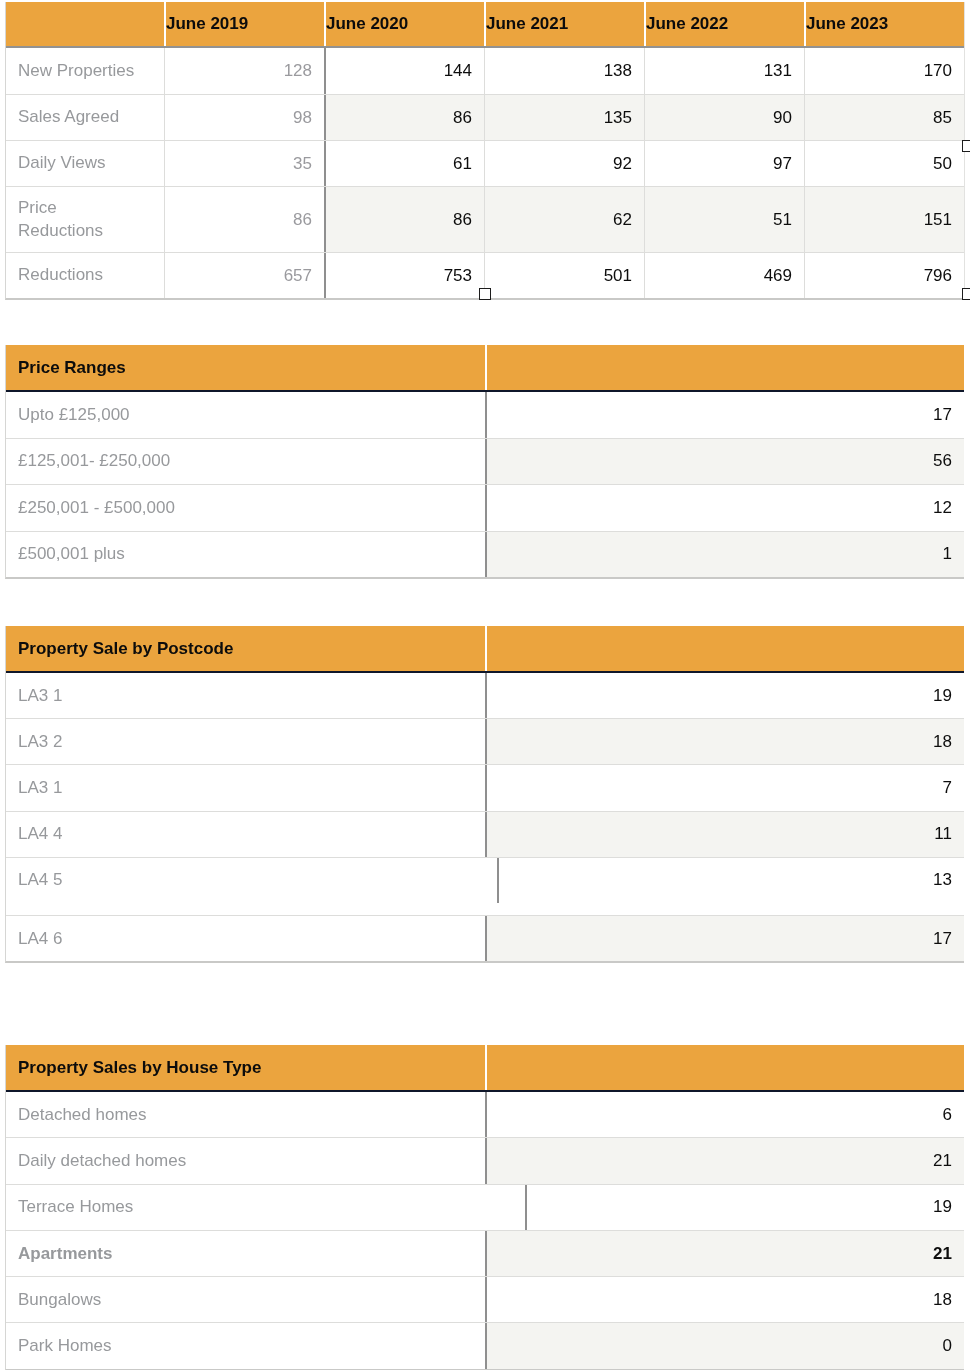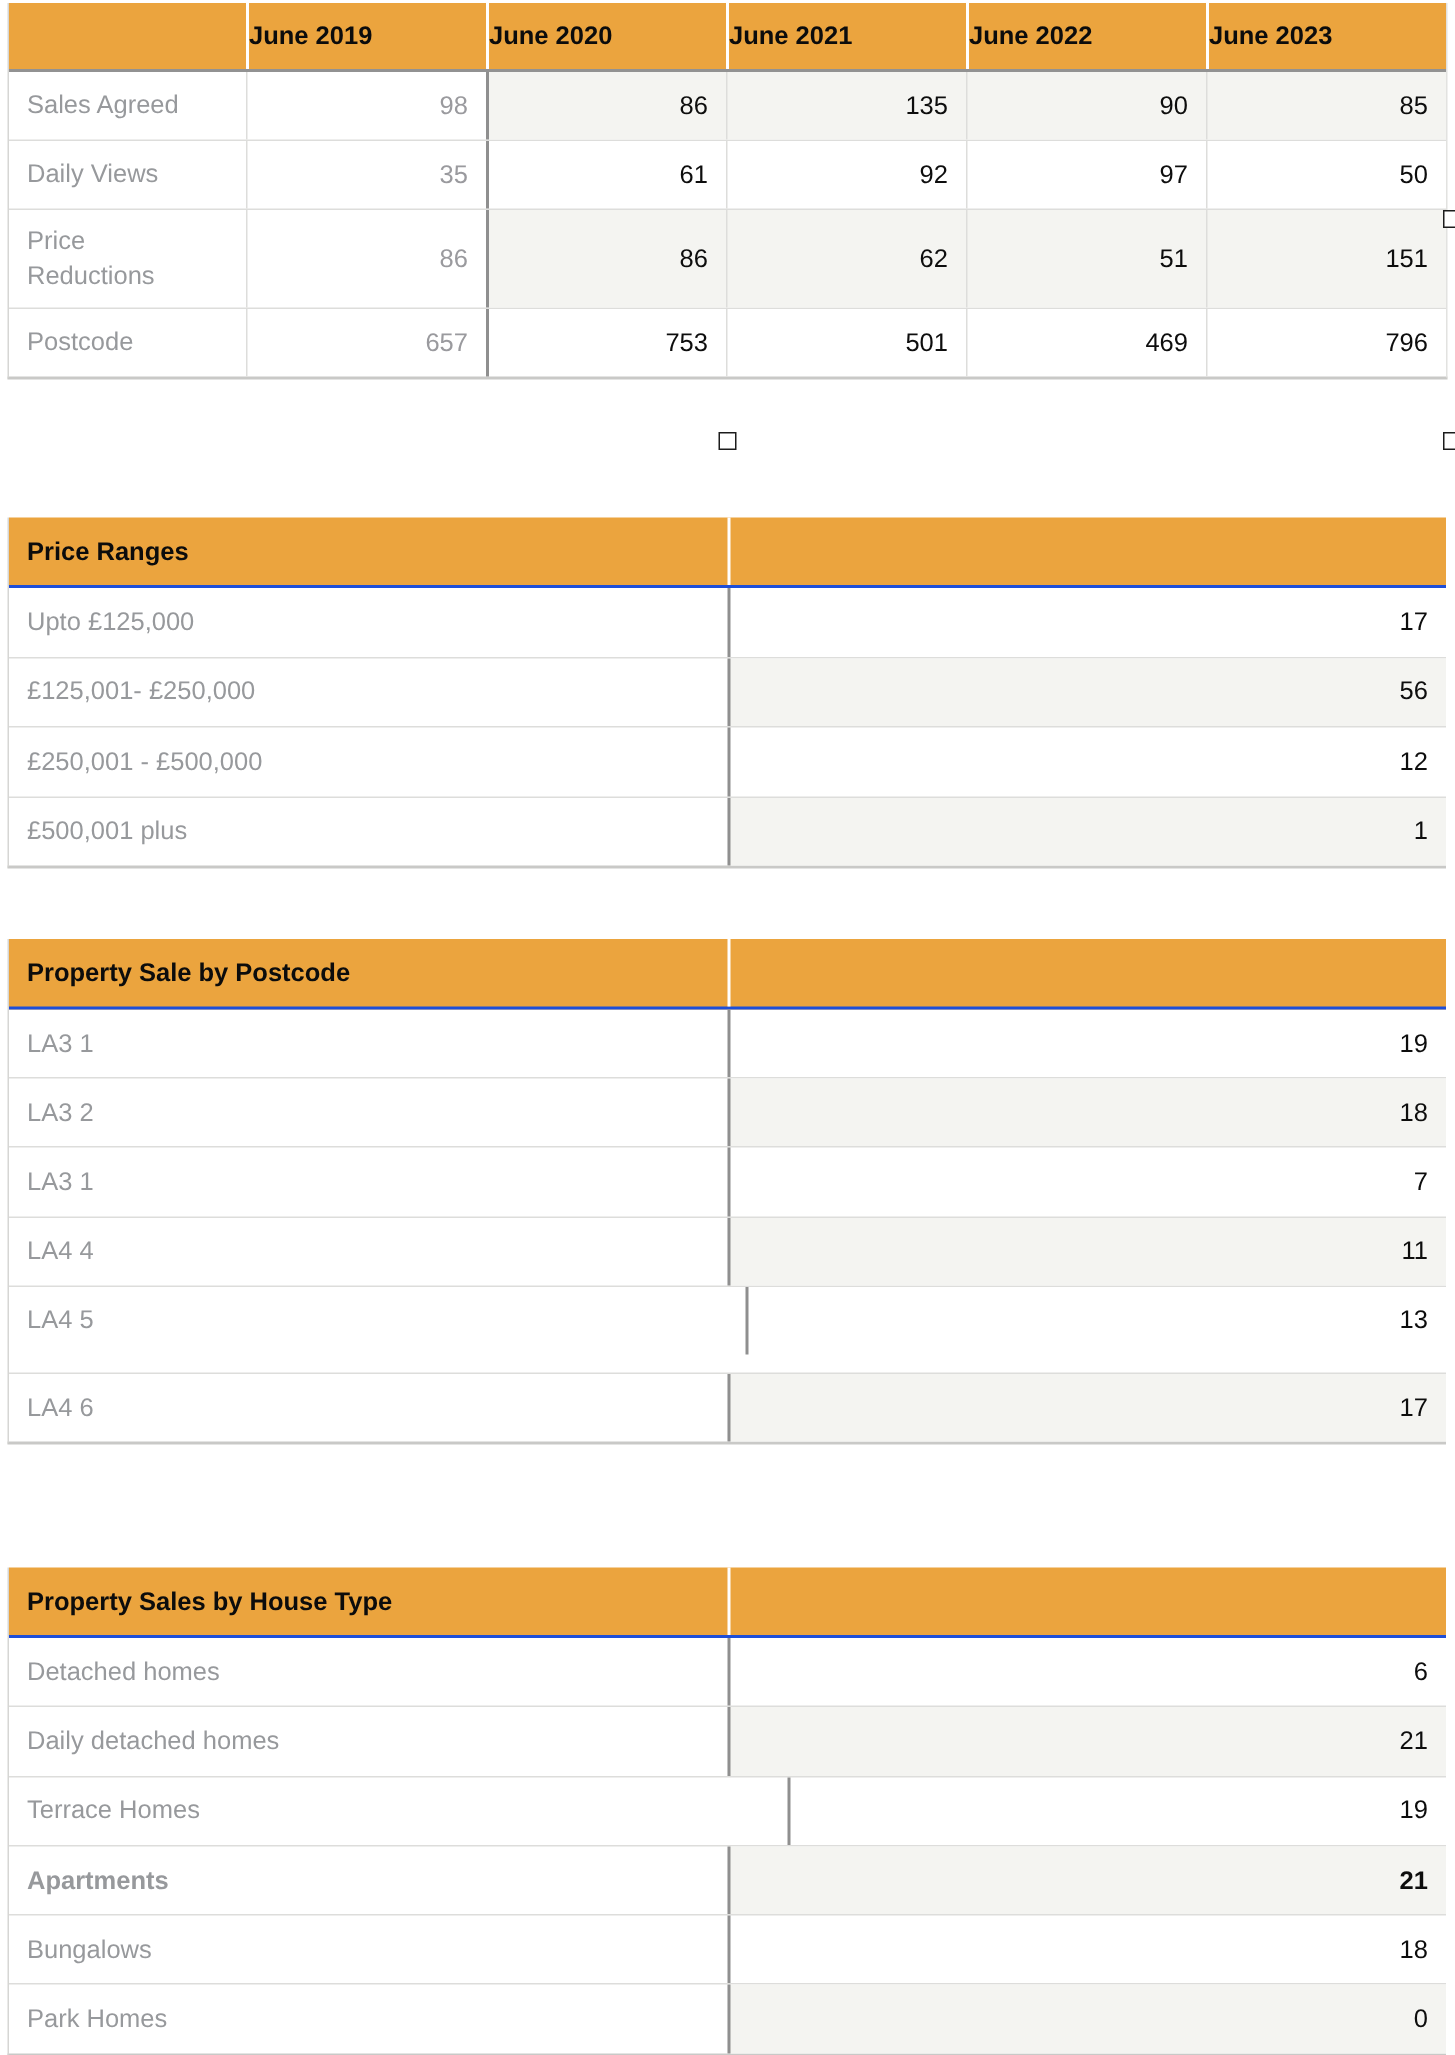--- a/index.html
+++ b/index.html
@@ -78,21 +78,21 @@
     width: 958px;
     border-left: 1px solid #d6d6d4;
     border-bottom: 2px solid #c9c9c7;
     background: #fff;
   }
   .st-header {
     display: grid;
     grid-template-columns: 479px 1fr;
     background: #EBA43E;
     height: 45px;
-    border-bottom: 2px solid #1d4ed8;
+    border-bottom: 2px solid #0f172a;
   }
   .st-htitle {
     display: flex;
     align-items: center;
     padding-left: 12px;
     font-size: 17px;
     font-weight: 700;
     color: #0c0c0c;
   }
   .st-hspacer { border-left: 2px solid #ffffff; }
@@ -138,20 +138,28 @@
   <div class="ov-table">
     <div class="ov-header" id="ov-header">
         <div class="ov-hcell"></div>
         <div class="ov-hcell">June 2019</div>
         <div class="ov-hcell">June 2020</div>
         <div class="ov-hcell">June 2021</div>
         <div class="ov-hcell">June 2022</div>
         <div class="ov-hcell">June 2023</div>
       </div>
     <div id="ov-body">
+        <div class="ov-row h46">
+          <div class="ov-label">New Properties</div>
+          <div class="ov-cell gray">128</div>
+          <div class="ov-cell selstart">144</div>
+          <div class="ov-cell">138</div>
+          <div class="ov-cell">131</div>
+          <div class="ov-cell">170</div>
+        </div>
         <div class="ov-row ">
           <div class="ov-label">Sales Agreed</div>
           <div class="ov-cell gray">98</div>
           <div class="ov-cell selstart band">86</div>
           <div class="ov-cell band">135</div>
           <div class="ov-cell band">90</div>
           <div class="ov-cell band">85</div>
         </div>
         <div class="ov-row ">
           <div class="ov-label">Daily Views</div>
@@ -163,21 +171,21 @@
         </div>
         <div class="ov-row h65">
           <div class="ov-label">Price Reductions</div>
           <div class="ov-cell gray">86</div>
           <div class="ov-cell selstart band">86</div>
           <div class="ov-cell band">62</div>
           <div class="ov-cell band">51</div>
           <div class="ov-cell band">151</div>
         </div>
         <div class="ov-row ">
-          <div class="ov-label">Postcode</div>
+          <div class="ov-label">Reductions</div>
           <div class="ov-cell gray">657</div>
           <div class="ov-cell selstart">753</div>
           <div class="ov-cell">501</div>
           <div class="ov-cell">469</div>
           <div class="ov-cell">796</div>
         </div>
       </div>
   </div>
 
   <div class="handle" style="left:479px; top:288px;"></div>

